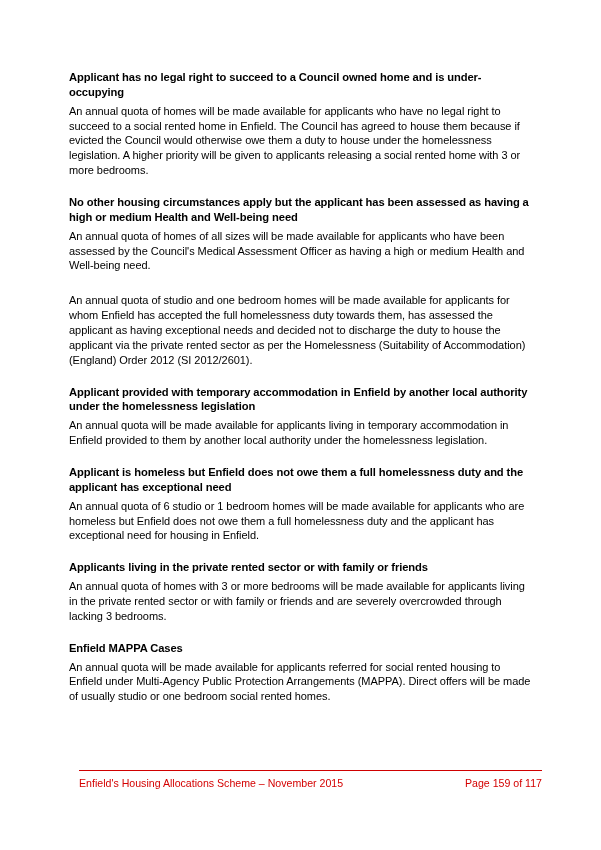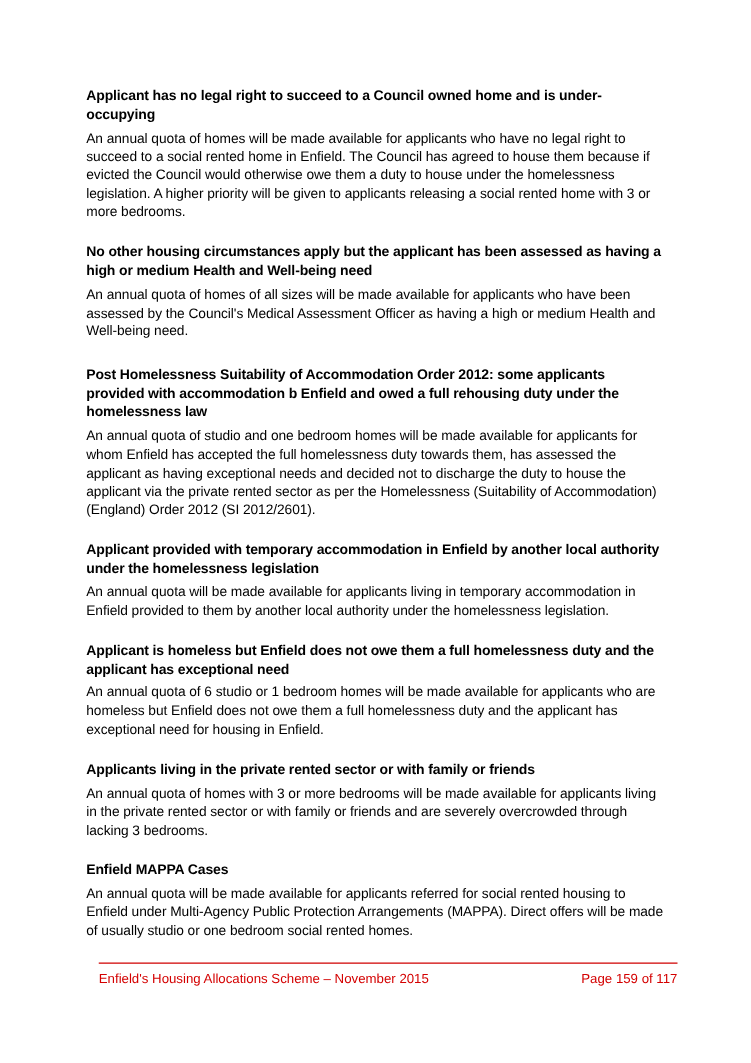--- a/index.html
+++ b/index.html
@@ -75,21 +75,20 @@
       <h2>Applicant has no legal right to succeed to a Council owned home and is under-occupying</h2>
       <p>An annual quota of homes will be made available for applicants who have no legal right to succeed to a social rented home in Enfield.  The Council has agreed to house them because if evicted the Council would otherwise owe them a duty to house under the homelessness legislation.  A higher priority will be given to applicants releasing a social rented home with 3 or more bedrooms.</p>
     </div>
 
     <div class="section spacer-lg">
       <h2>No other housing circumstances apply but the applicant has been assessed as having a high or medium Health and Well-being need</h2>
       <p>An annual quota of homes of all sizes will be made available for applicants who have been assessed by the Council's Medical Assessment Officer as having a high or medium Health and Well-being need.</p>
     </div>
 
     <div class="section spacer-md">
-      <h2>Post Homelessness Suitability of Accommodation Order 2012:  some applicants provided with accommodation b Enfield and owed a full rehousing duty under the homelessness law</h2>
       <p>An annual quota of studio and one bedroom homes will be made available for applicants for whom Enfield has accepted the full homelessness duty towards them, has assessed the applicant as having exceptional needs and decided not to discharge the duty to house the applicant via the private rented sector as per the Homelessness (Suitability of Accommodation) (England) Order 2012 (SI 2012/2601).</p>
     </div>
 
     <div class="section spacer-md">
       <h2>Applicant provided with temporary accommodation in Enfield by another local authority under the homelessness legislation</h2>
       <p>An annual quota will be made available for applicants living in temporary accommodation in Enfield provided to them by another local authority under the homelessness legislation.</p>
     </div>
 
     <div class="section spacer-md">
       <h2>Applicant is homeless but Enfield does not owe them a full homelessness duty and the applicant has exceptional need</h2>

